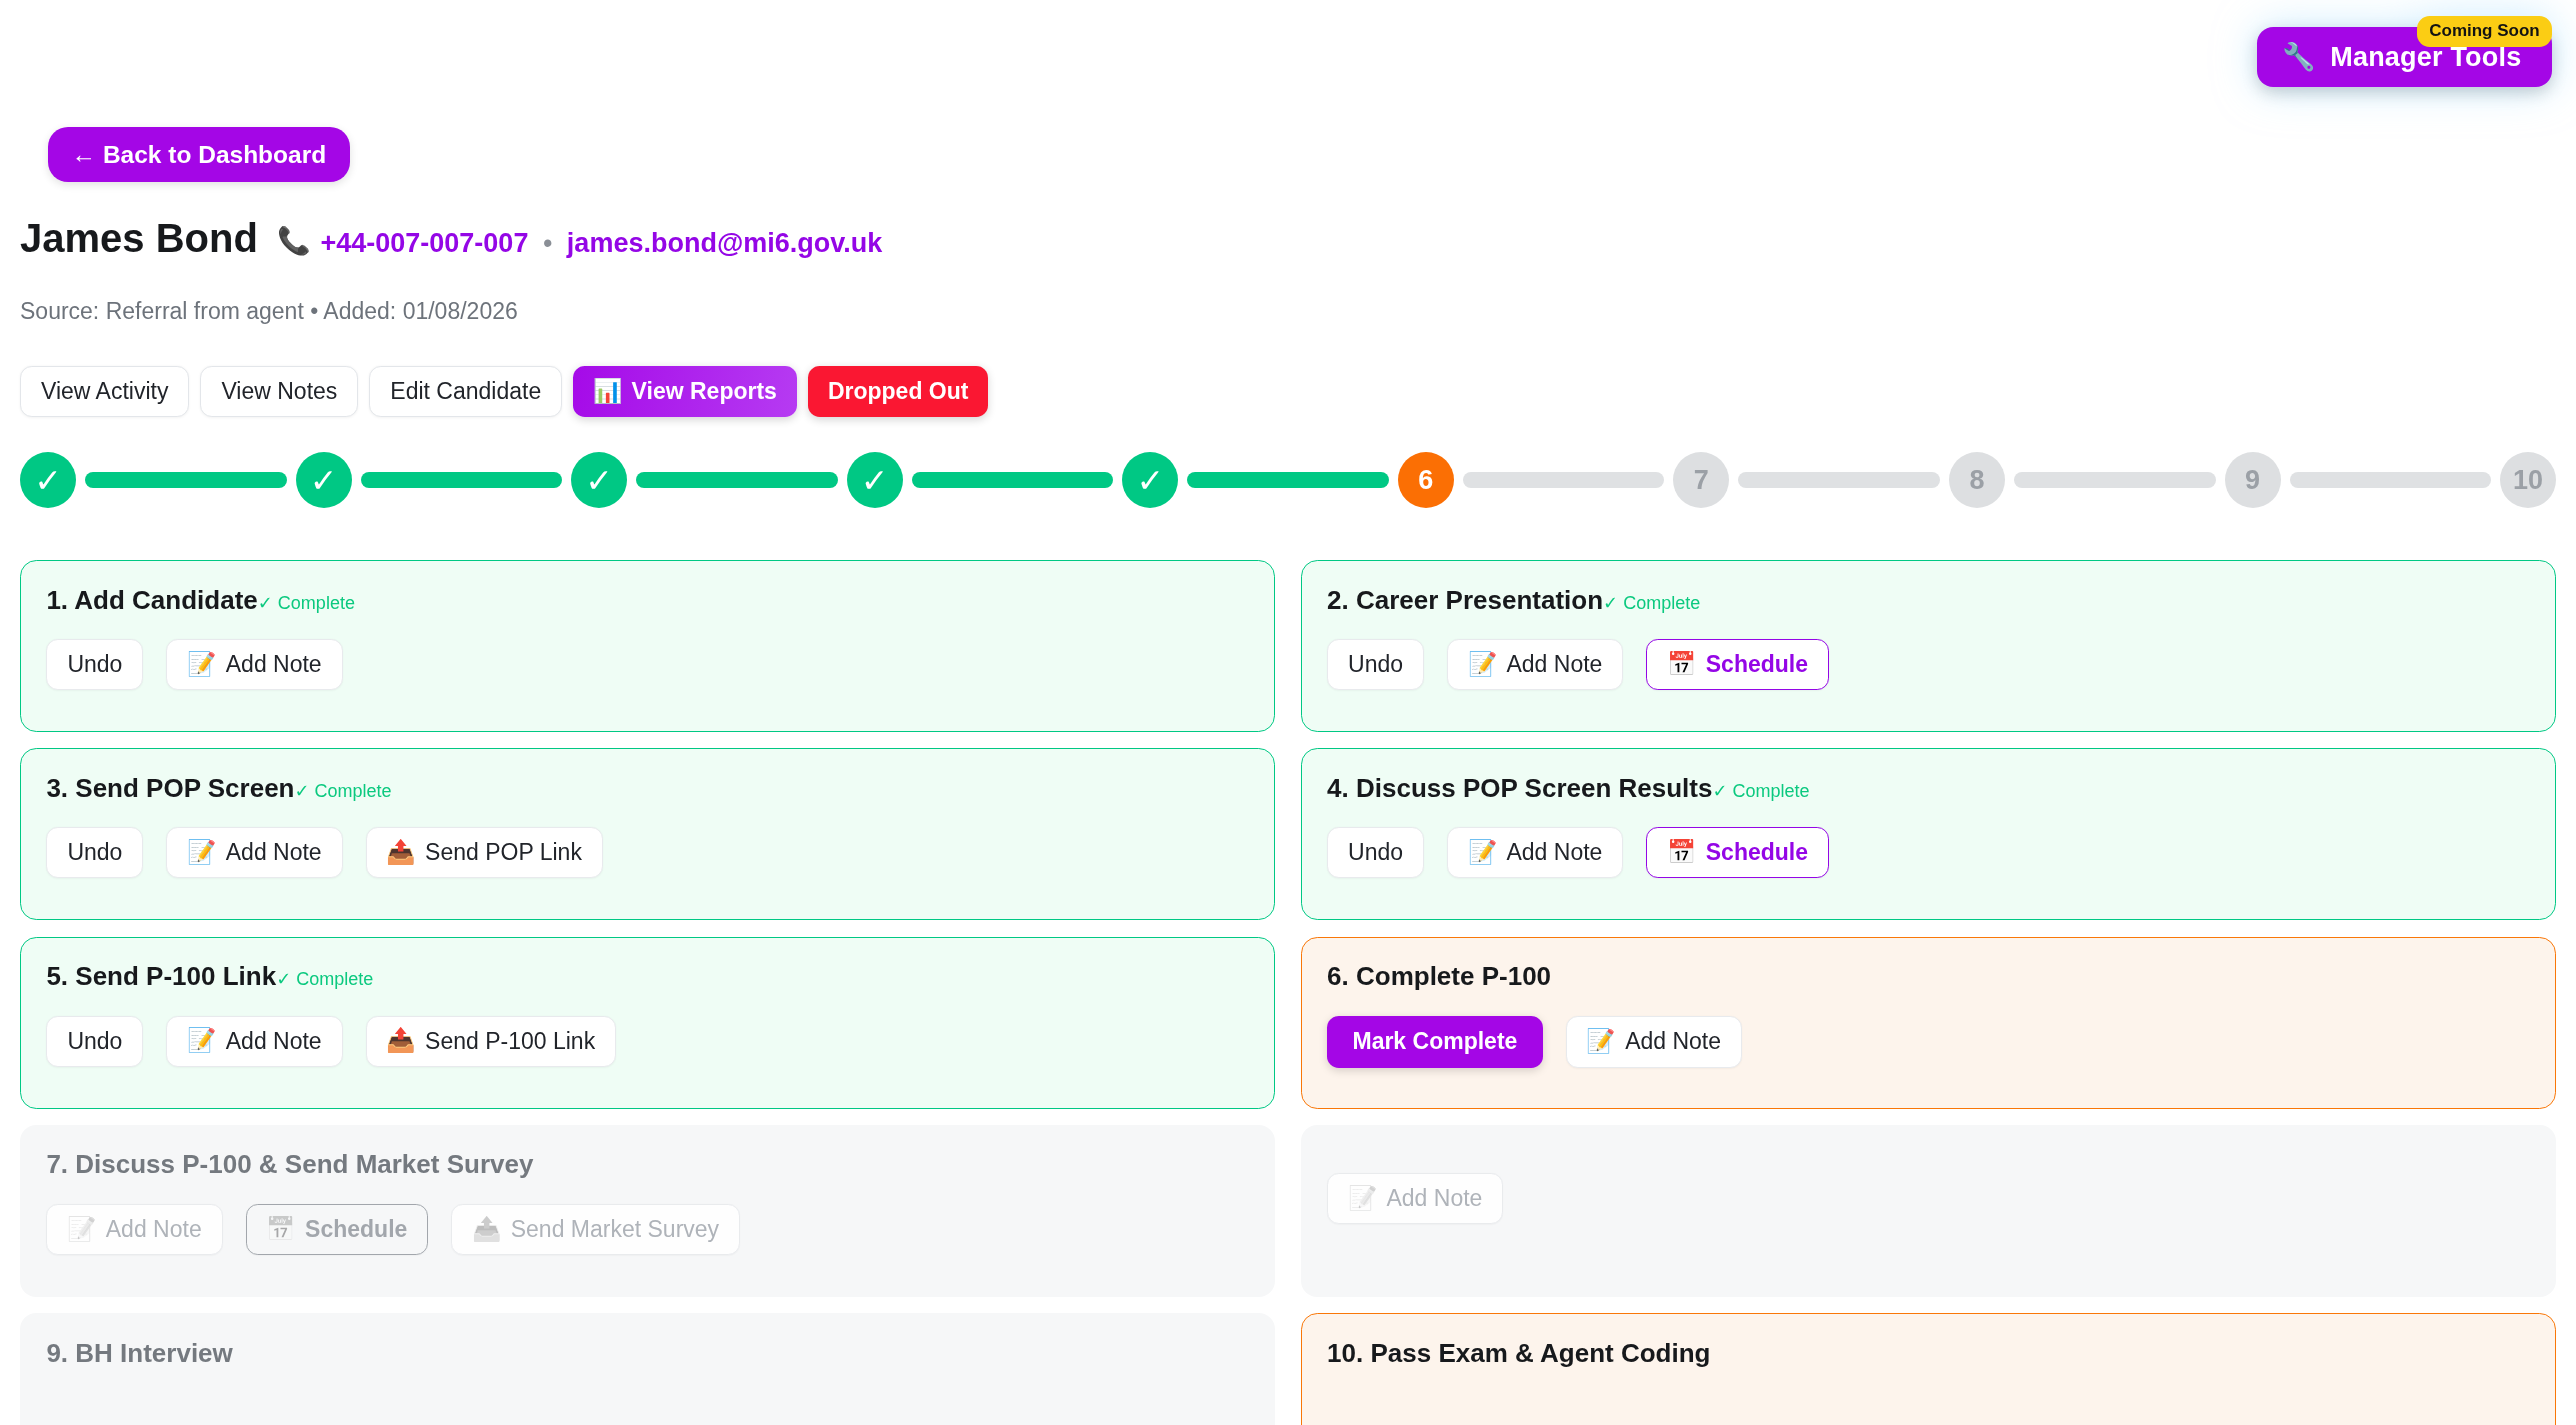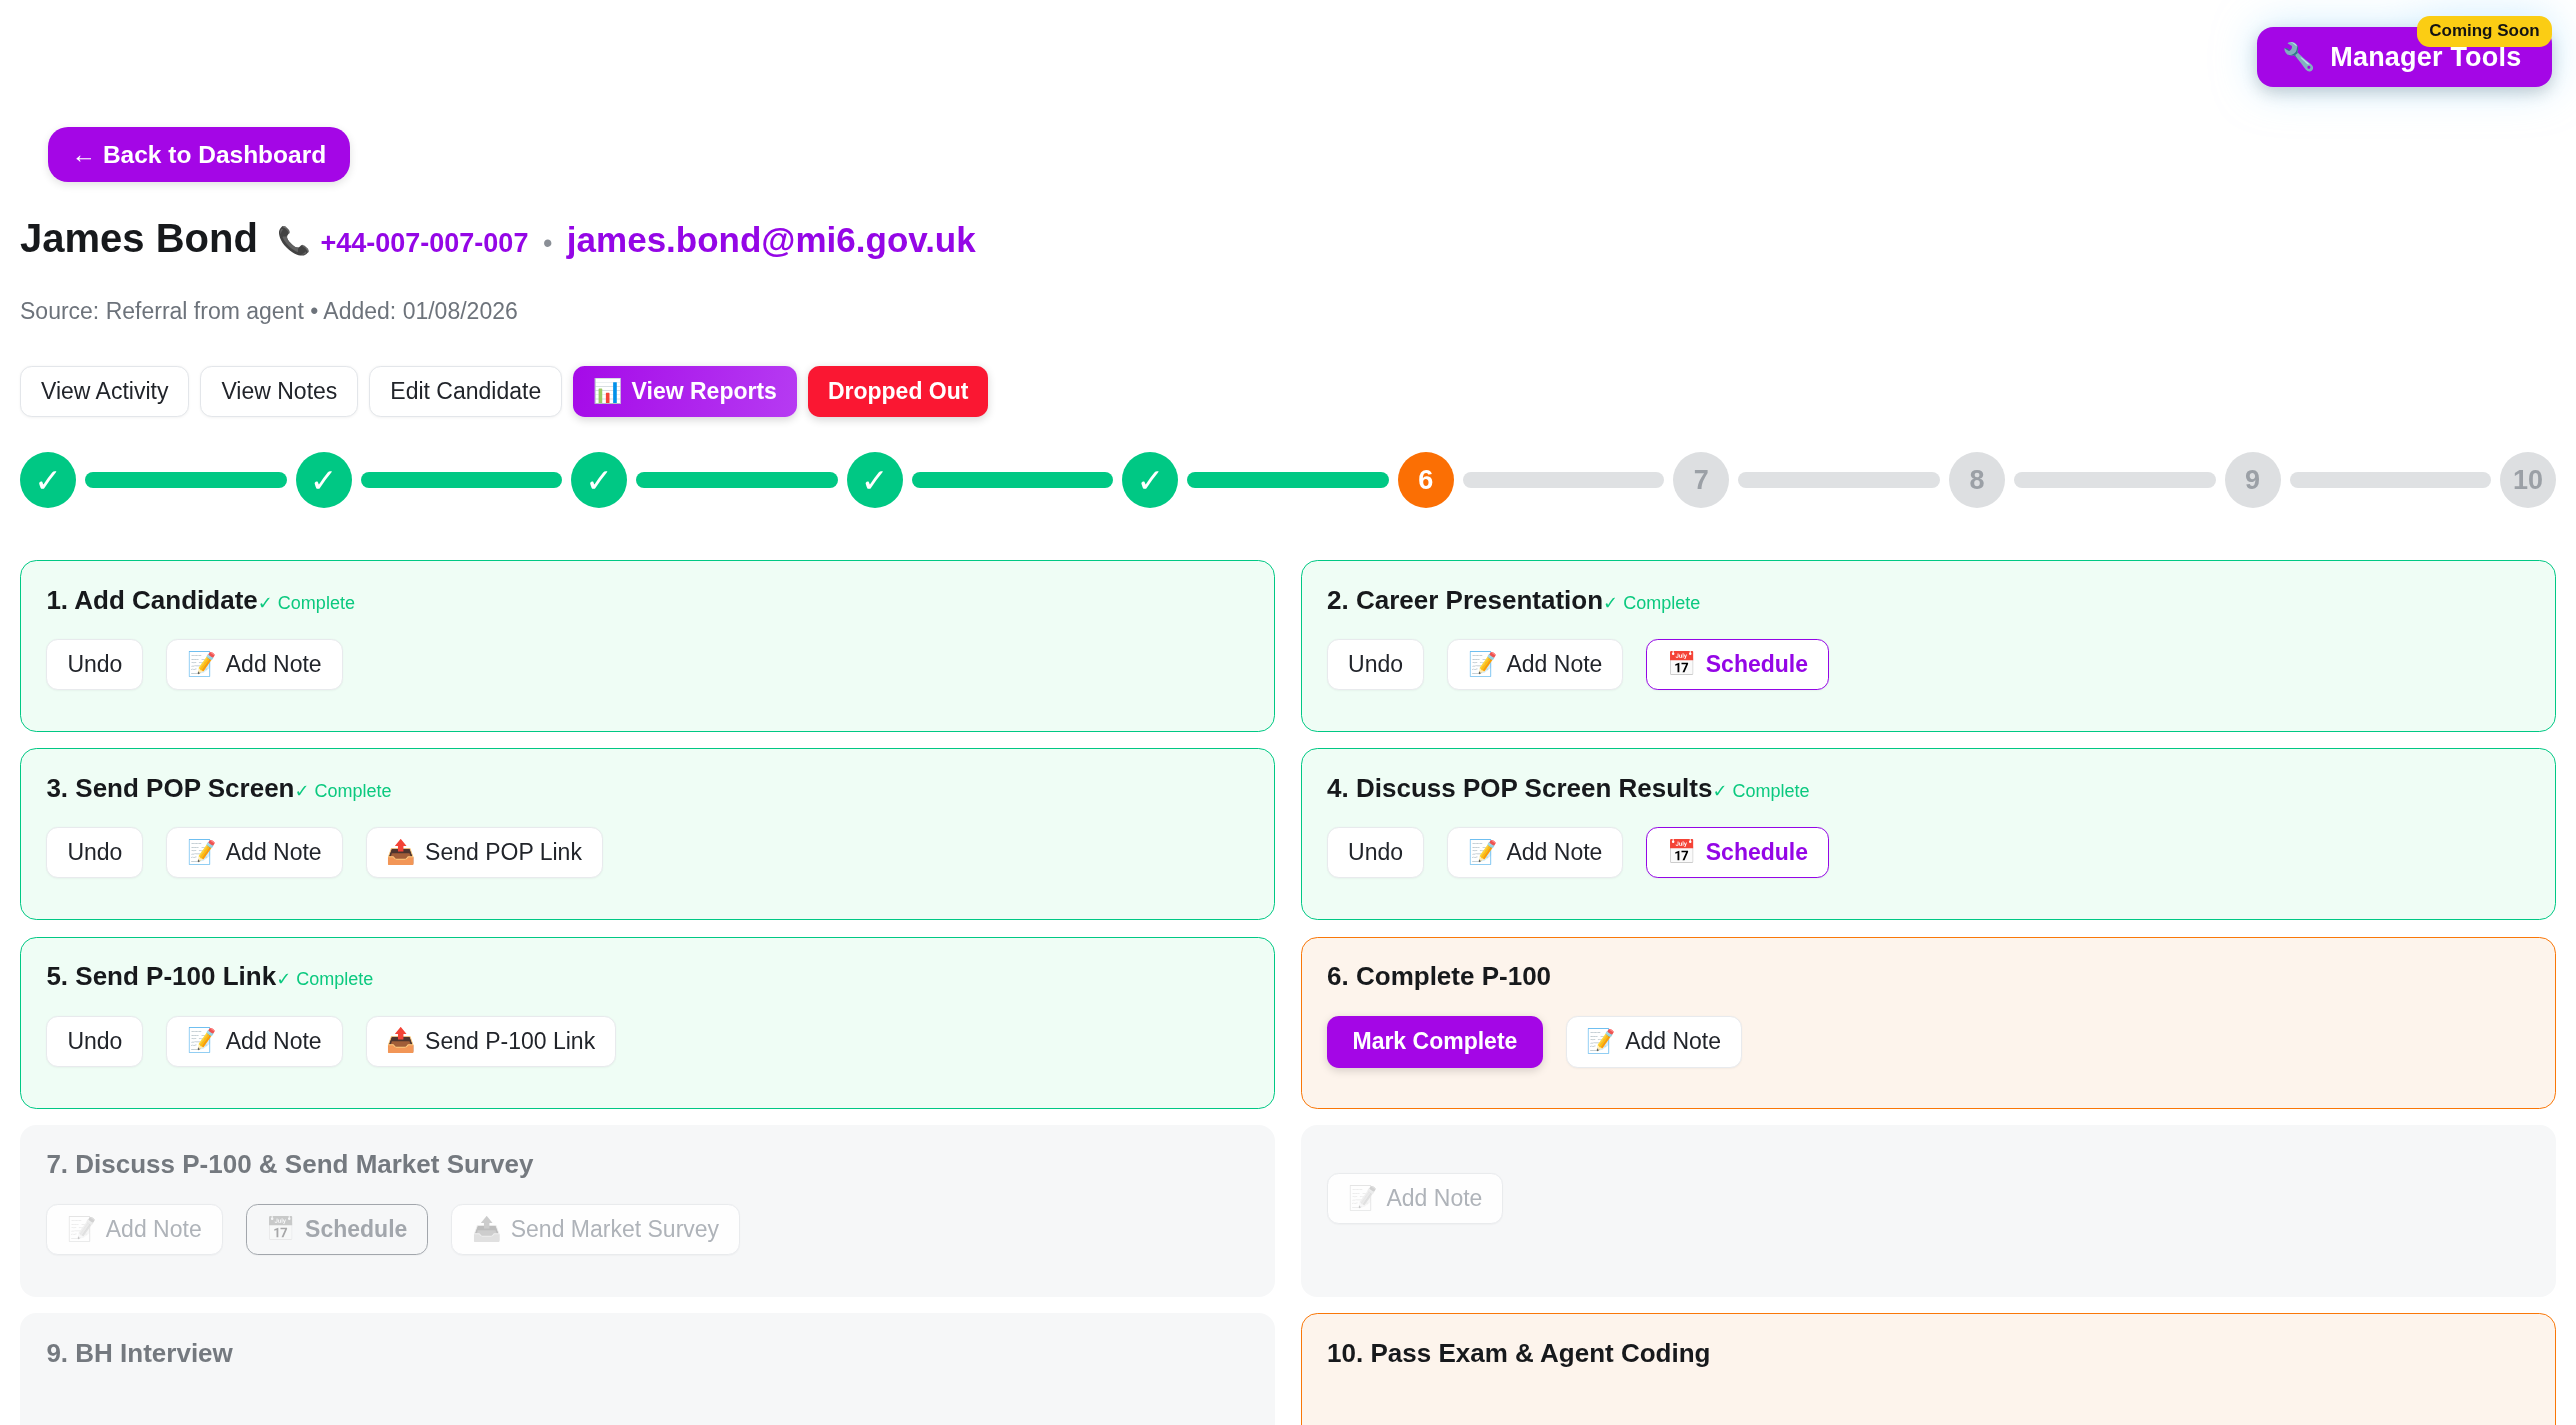--- a/index.html
+++ b/index.html
@@ -47,21 +47,21 @@
 
   
   .cand-head {
     position: absolute; left: 20px; top: 216px;
     display: flex; align-items: baseline; gap: 0;
   }
   .cand-name { font-size: 40px; font-weight: bold; color: #17191c; }
   .phone-icon { font-size: 27px; margin-left: 20px; position: relative; top: -1.8px;}
   .cand-phone { font-size: 27px; font-weight: bold; color: #9406e6; margin-left: 9px; text-decoration: none; }
   .dot-sep { color: #8a8f96; font-size: 27px; margin: 0 14.5px; }
-  .cand-email { font-size: 35px; font-weight: bold; color: #9406e6; text-decoration: none; }
+  .cand-email { font-size: 27px; font-weight: bold; color: #9406e6; text-decoration: none; }
 
   .cand-meta {
     position: absolute; left: 20px; top: 298px;
     font-size: 23px; color: #6d737b;
   }
 
   
   .actions { position: absolute; left: 20px; top: 366px; display: flex; gap: 11px; }
   .act {
     font-family: "Liberation Sans", sans-serif;

